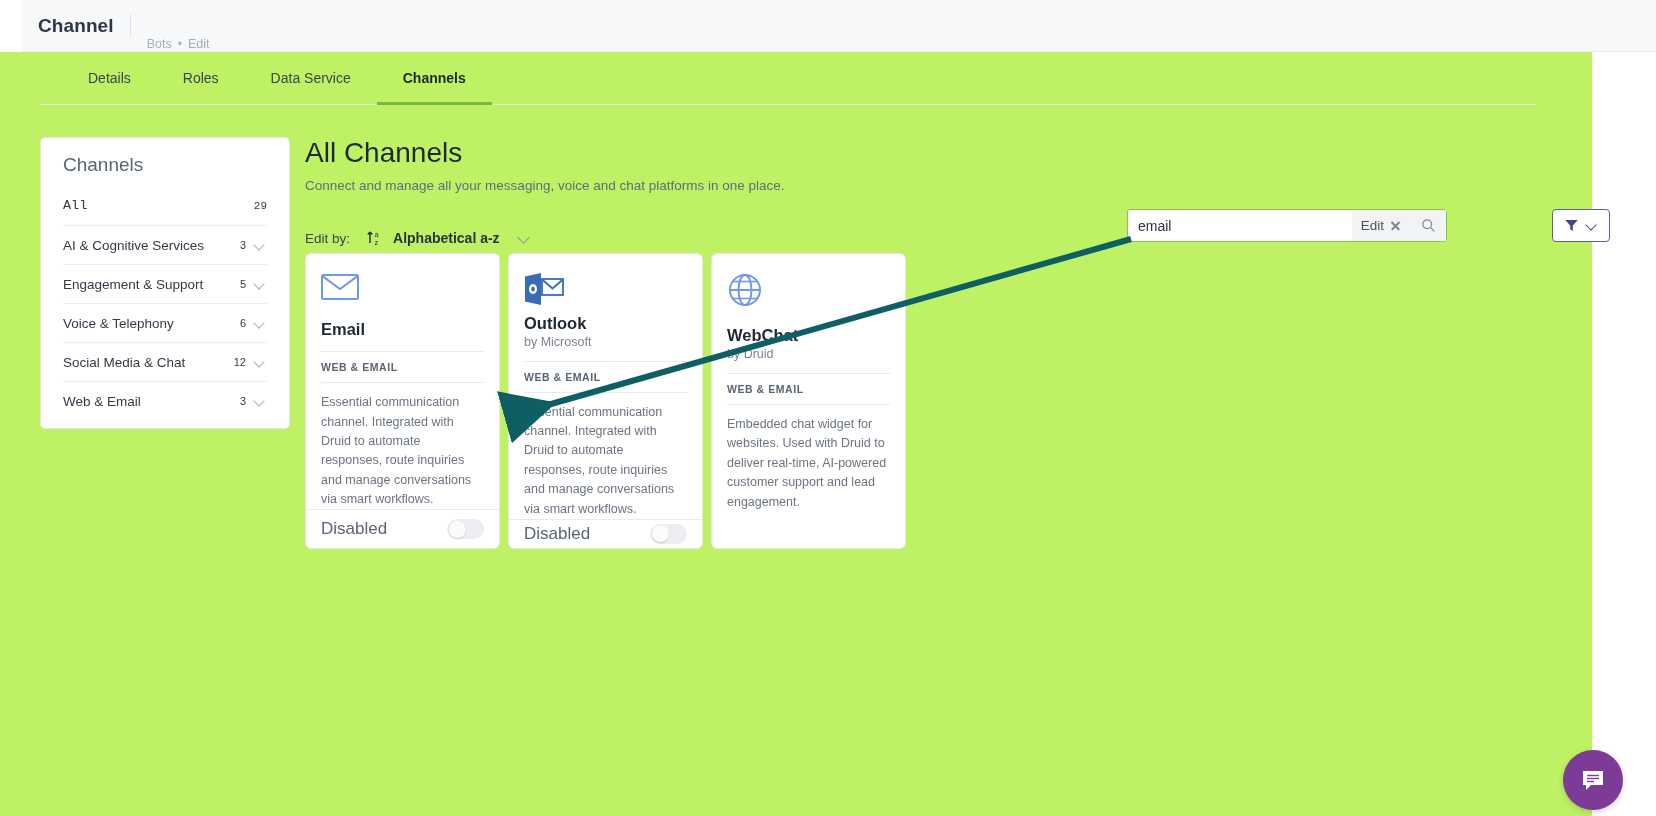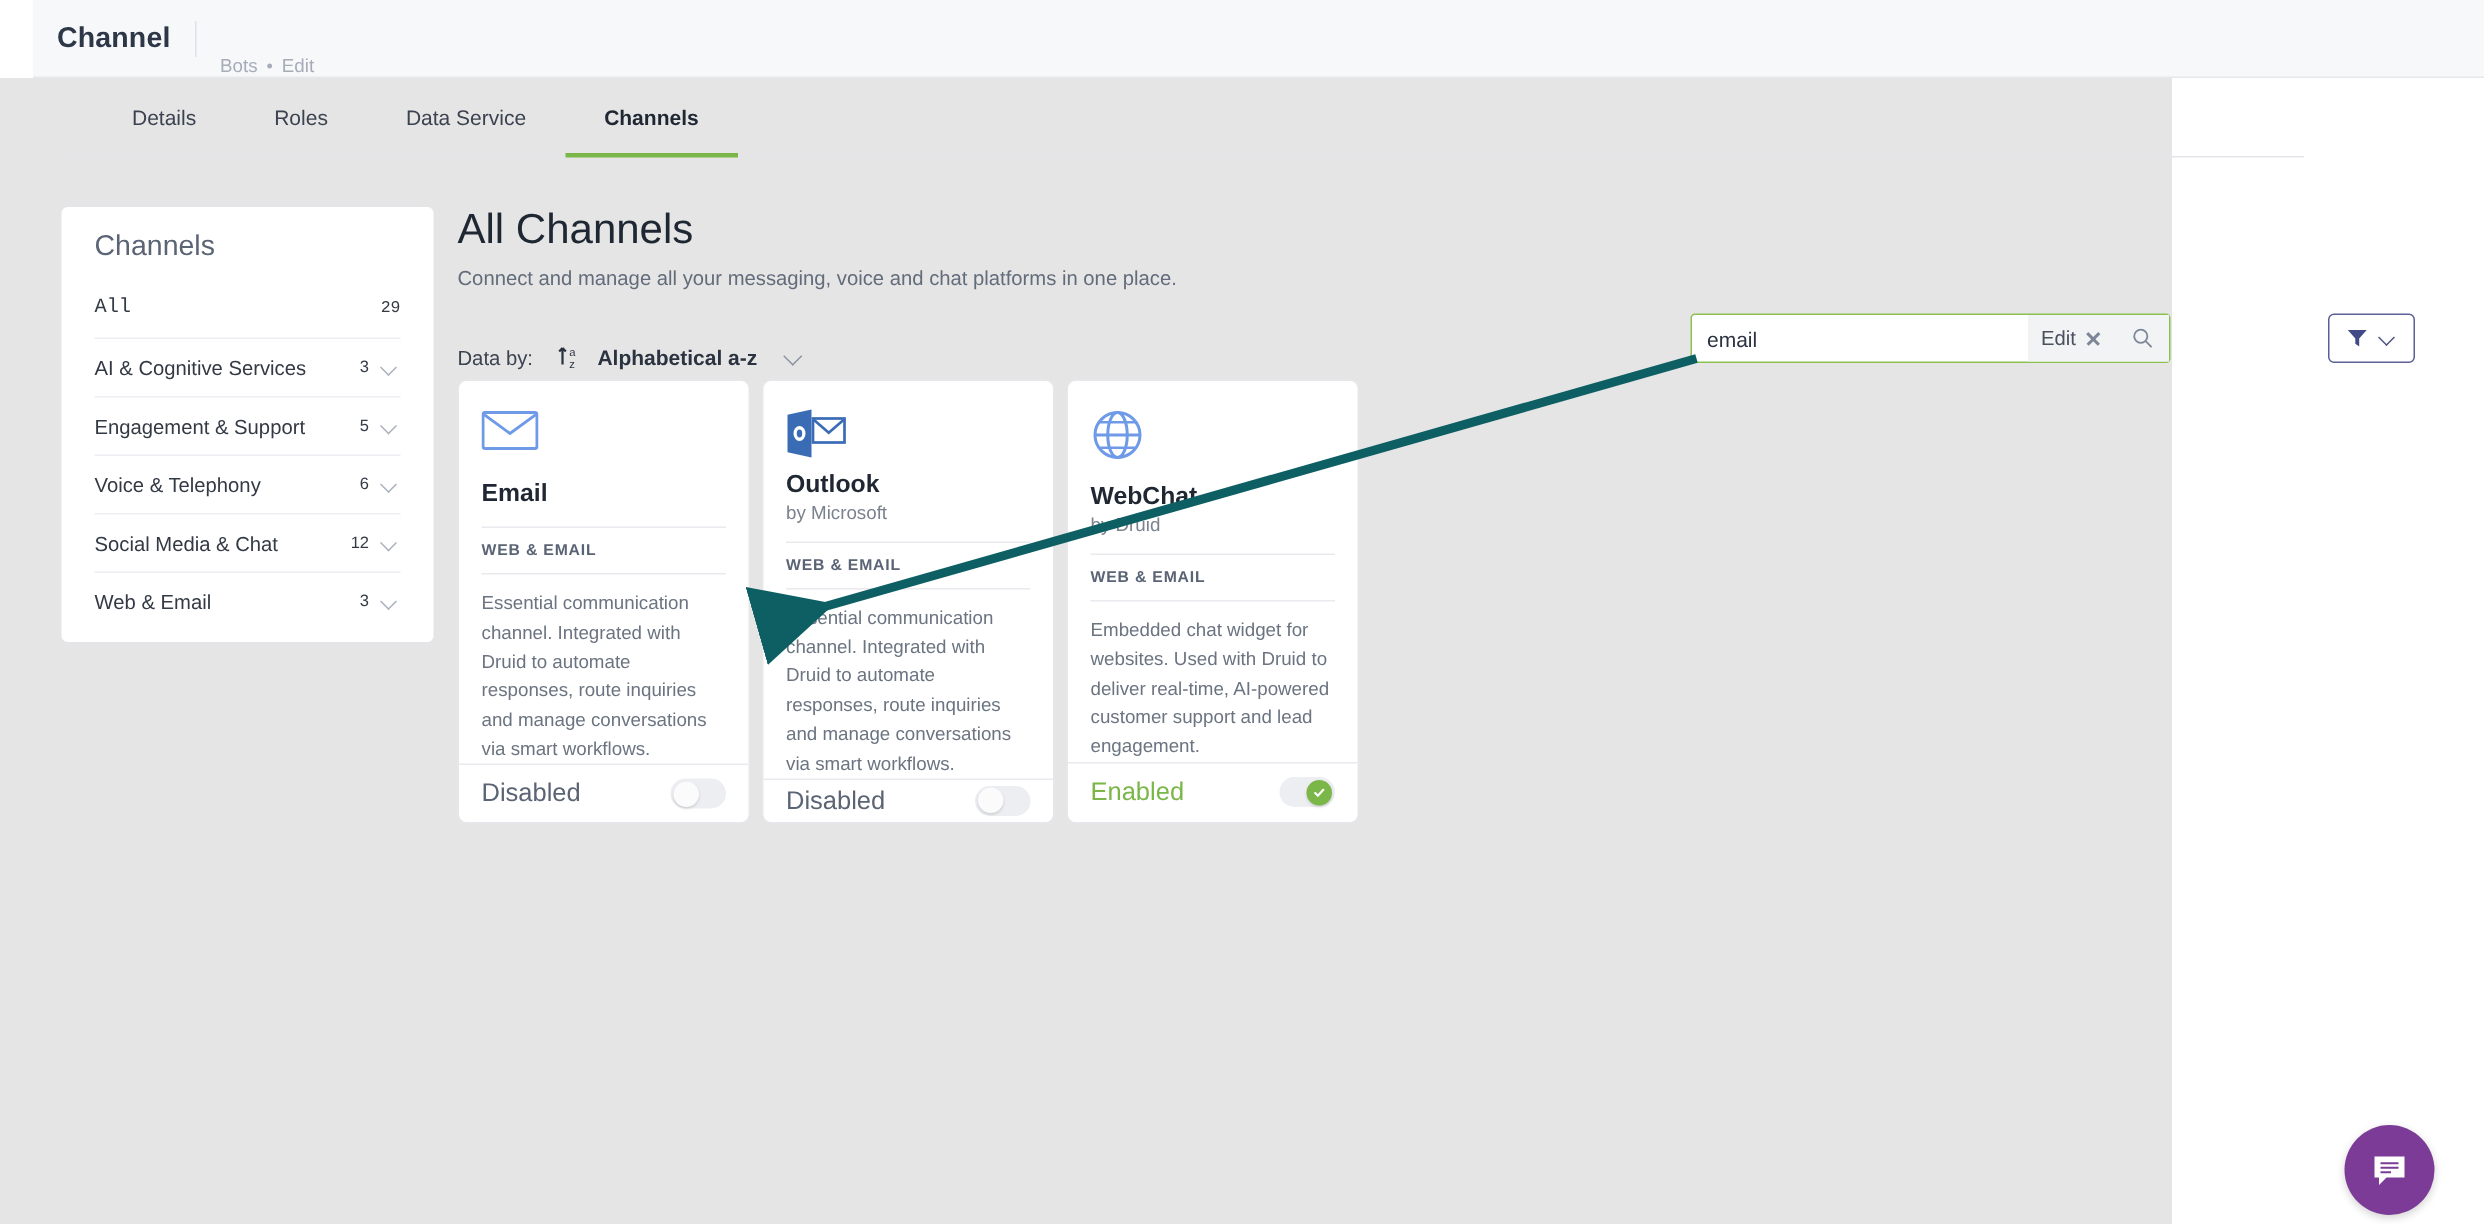--- a/index.html
+++ b/index.html
@@ -2,21 +2,21 @@
 <html><head>
 <meta charset="utf-8">
 <style>
   * { box-sizing: border-box; margin: 0; padding: 0; }
   html, body {
     width: 1656px; height: 816px;
     background: #ffffff;
     font-family: "Liberation Sans", sans-serif;
     overflow: hidden;
   }
-  #root { position: relative; width: 1448px; height: 816px; background: #e5e5e5; }
+  #root { position: relative; width: 1592px; height: 816px; background: #bef264; }
 
   
   .topbar {
     position: absolute; left: 0; top: 0; width: 1656px; height: 52px;
     background: #f7f8fa; border-bottom: 1px solid #e6e8ec;
     display: flex; align-items: center;
   }
   .topbar-accent { width: 22px; height: 52px; background: #fff; }
   .topbar-title {
     font-size: 19px; font-weight: bold; color: #2d3748;
@@ -244,21 +244,21 @@
       <span class="side-count">3</span>
       <span class="chev"></span>
     </div>
   </div>
 
   <div class="main">
     <div class="main-title">All Channels</div>
     <div class="main-sub">Connect and manage all your messaging, voice and chat platforms in one place.</div>
 
     <div class="sortrow">
-      <span class="sort-label">Data by:</span>
+      <span class="sort-label">Edit by:</span>
       <span class="sort-icon">
         <svg width="18" height="18" viewBox="0 0 18 18">
           <path d="M4 14 L4 3 M4 3 L1.8 5.4 M4 3 L6.2 5.4" stroke="#2b3240" stroke-width="1.5" fill="none"></path>
           <text x="8.5" y="8" font-size="7.5" fill="#2b3240" font-family="Liberation Sans, sans-serif">a</text>
           <text x="8.5" y="16" font-size="7.5" fill="#2b3240" font-family="Liberation Sans, sans-serif">z</text>
         </svg>
       </span>
       <span class="sort-value">Alphabetical a-z</span>
       <span class="sort-caret"></span>
     </div>
@@ -337,30 +337,20 @@
           <line x1="3" y1="18" x2="33" y2="18" stroke="#6f9ae8" stroke-width="2"></line>
           <line x1="6" y1="9.5" x2="30" y2="9.5" stroke="#6f9ae8" stroke-width="1.6"></line>
           <line x1="6" y1="26.5" x2="30" y2="26.5" stroke="#6f9ae8" stroke-width="1.6"></line>
         </svg>
       </div>
       <div class="card-name">WebChat</div>
       <div class="card-vendor">by Druid</div>
       <div class="card-sep"></div>
       <div class="card-cat">WEB &amp; EMAIL</div>
       <div class="card-desc">Embedded chat widget for websites. Used with Druid to deliver real-time, AI-powered customer support and lead engagement.</div>
-      <div class="card-foot">
-        <span class="status on">Enabled</span>
-        <span class="toggle on">
-          <span class="knob">
-            <svg class="check" viewBox="0 0 10 10">
-              <path d="M2 5.2 L4 7.2 L8 2.8" stroke="#fff" stroke-width="1.6" fill="none" stroke-linecap="round"></path>
-            </svg>
-          </span>
-        </span>
-      </div>
     </div>
 
   </div>
 
   <svg class="arrow-svg">
     <defs>
       <marker id="ah" markerWidth="9" markerHeight="9" refX="7" refY="4.5" orient="auto">
         <path d="M9,0 L9,9 L0,4.5 Z" fill="#0d5f63"></path>
       </marker>
     </defs>

